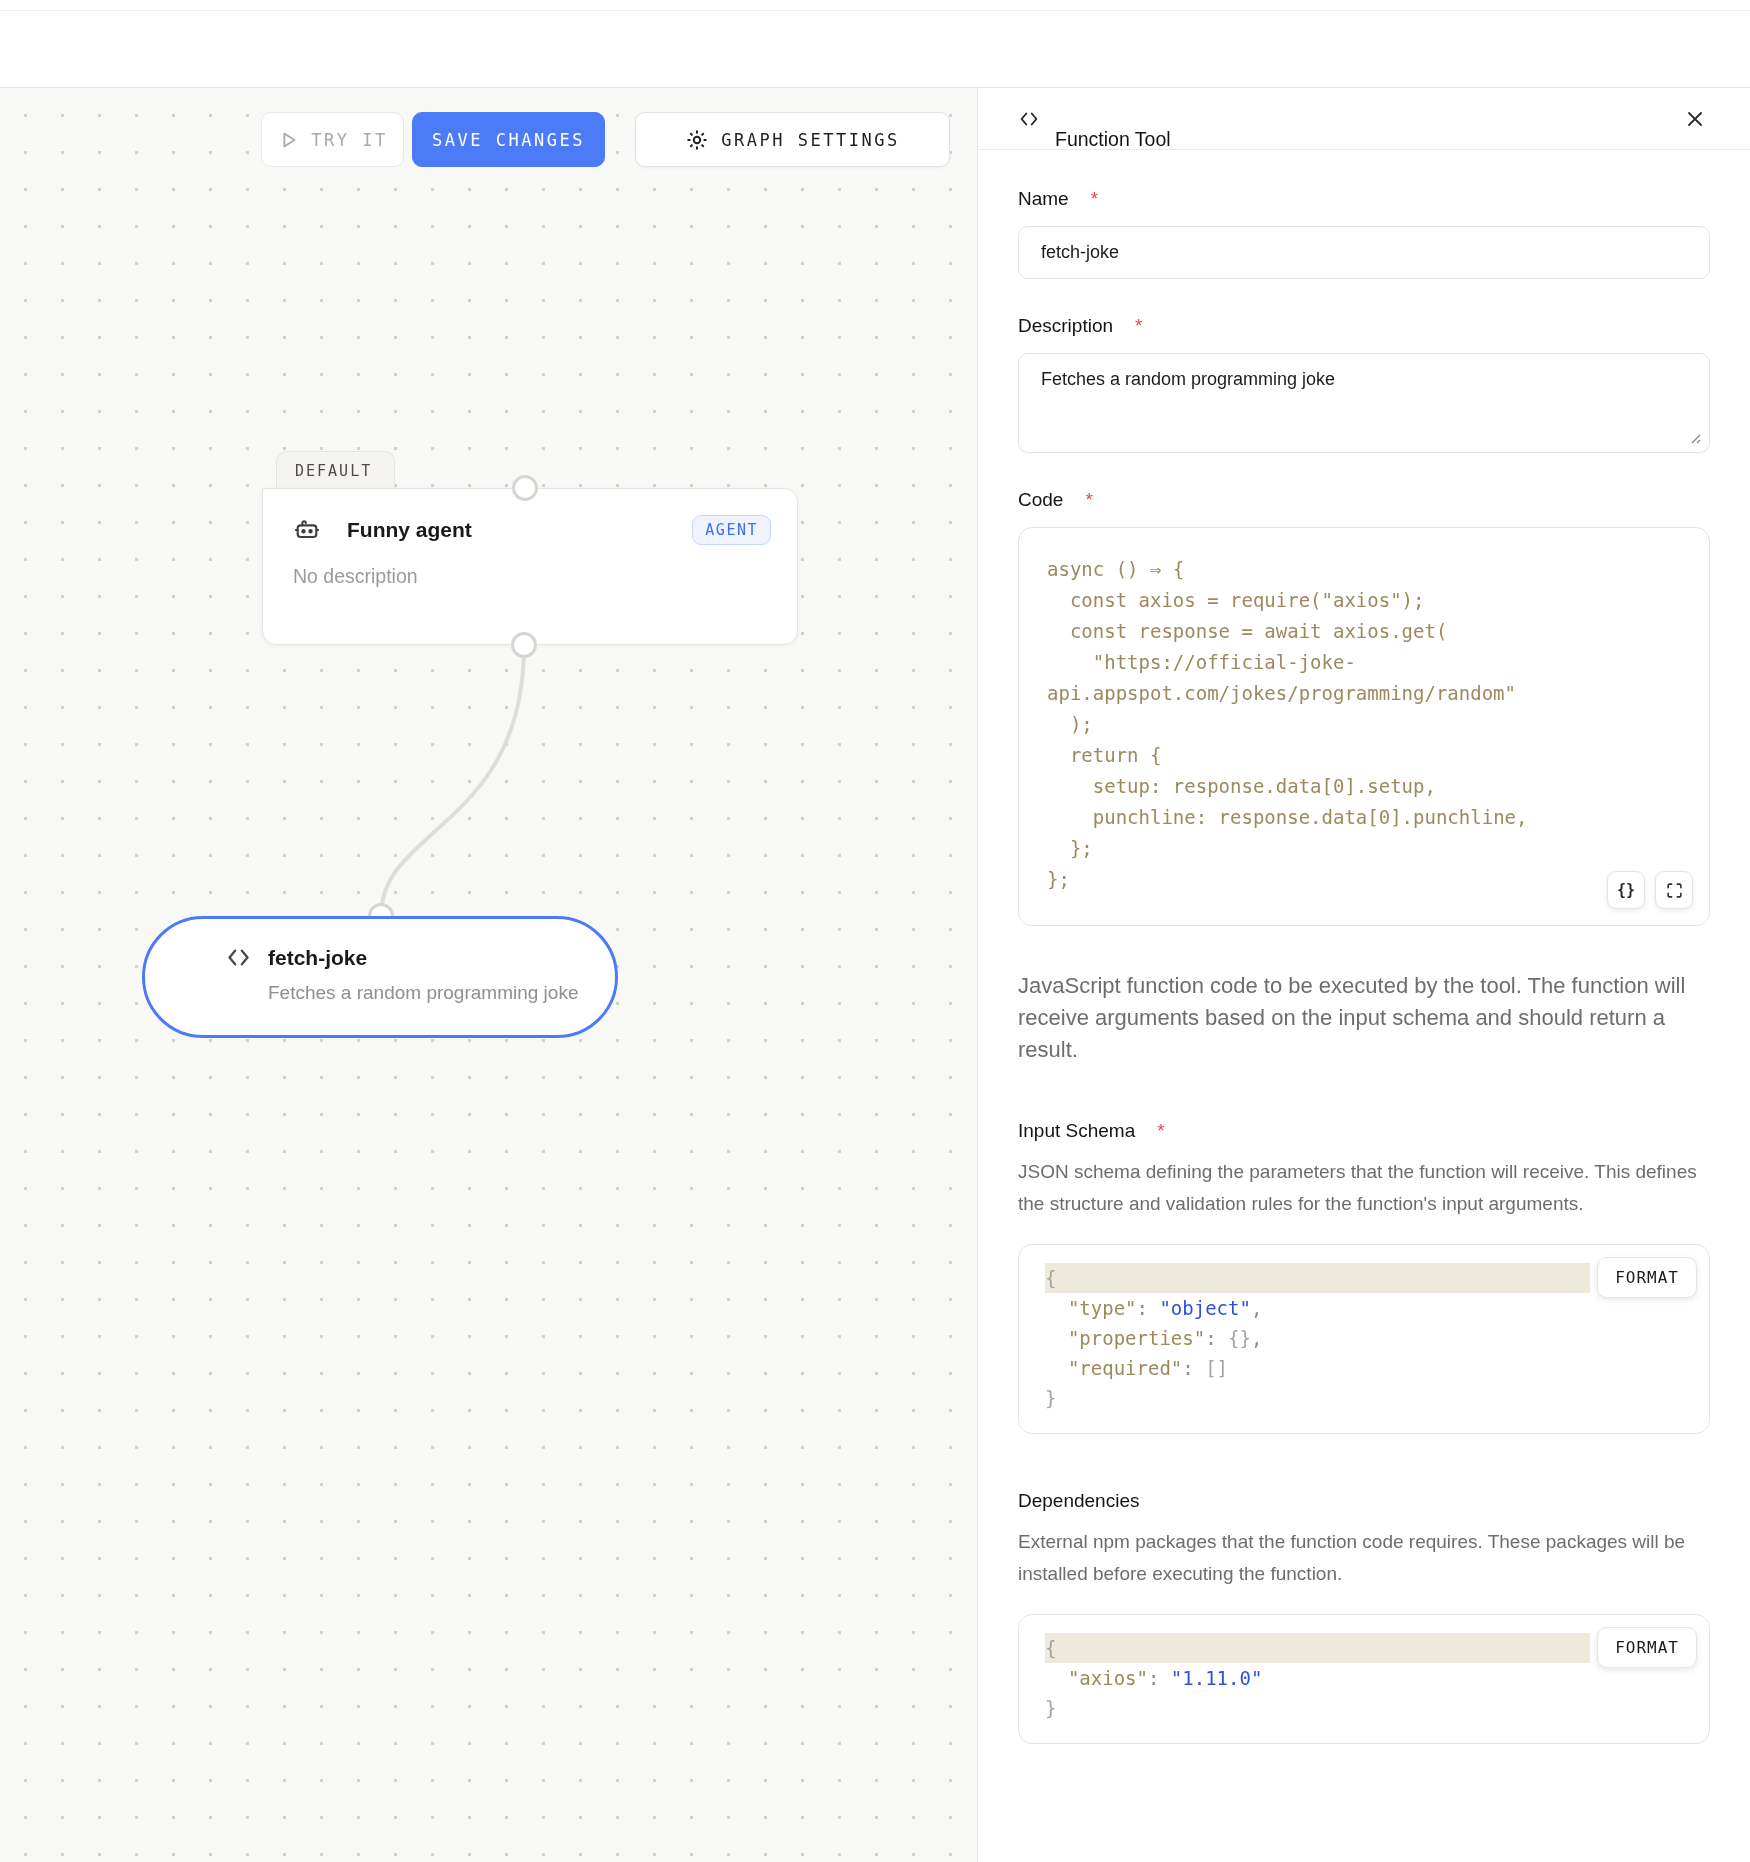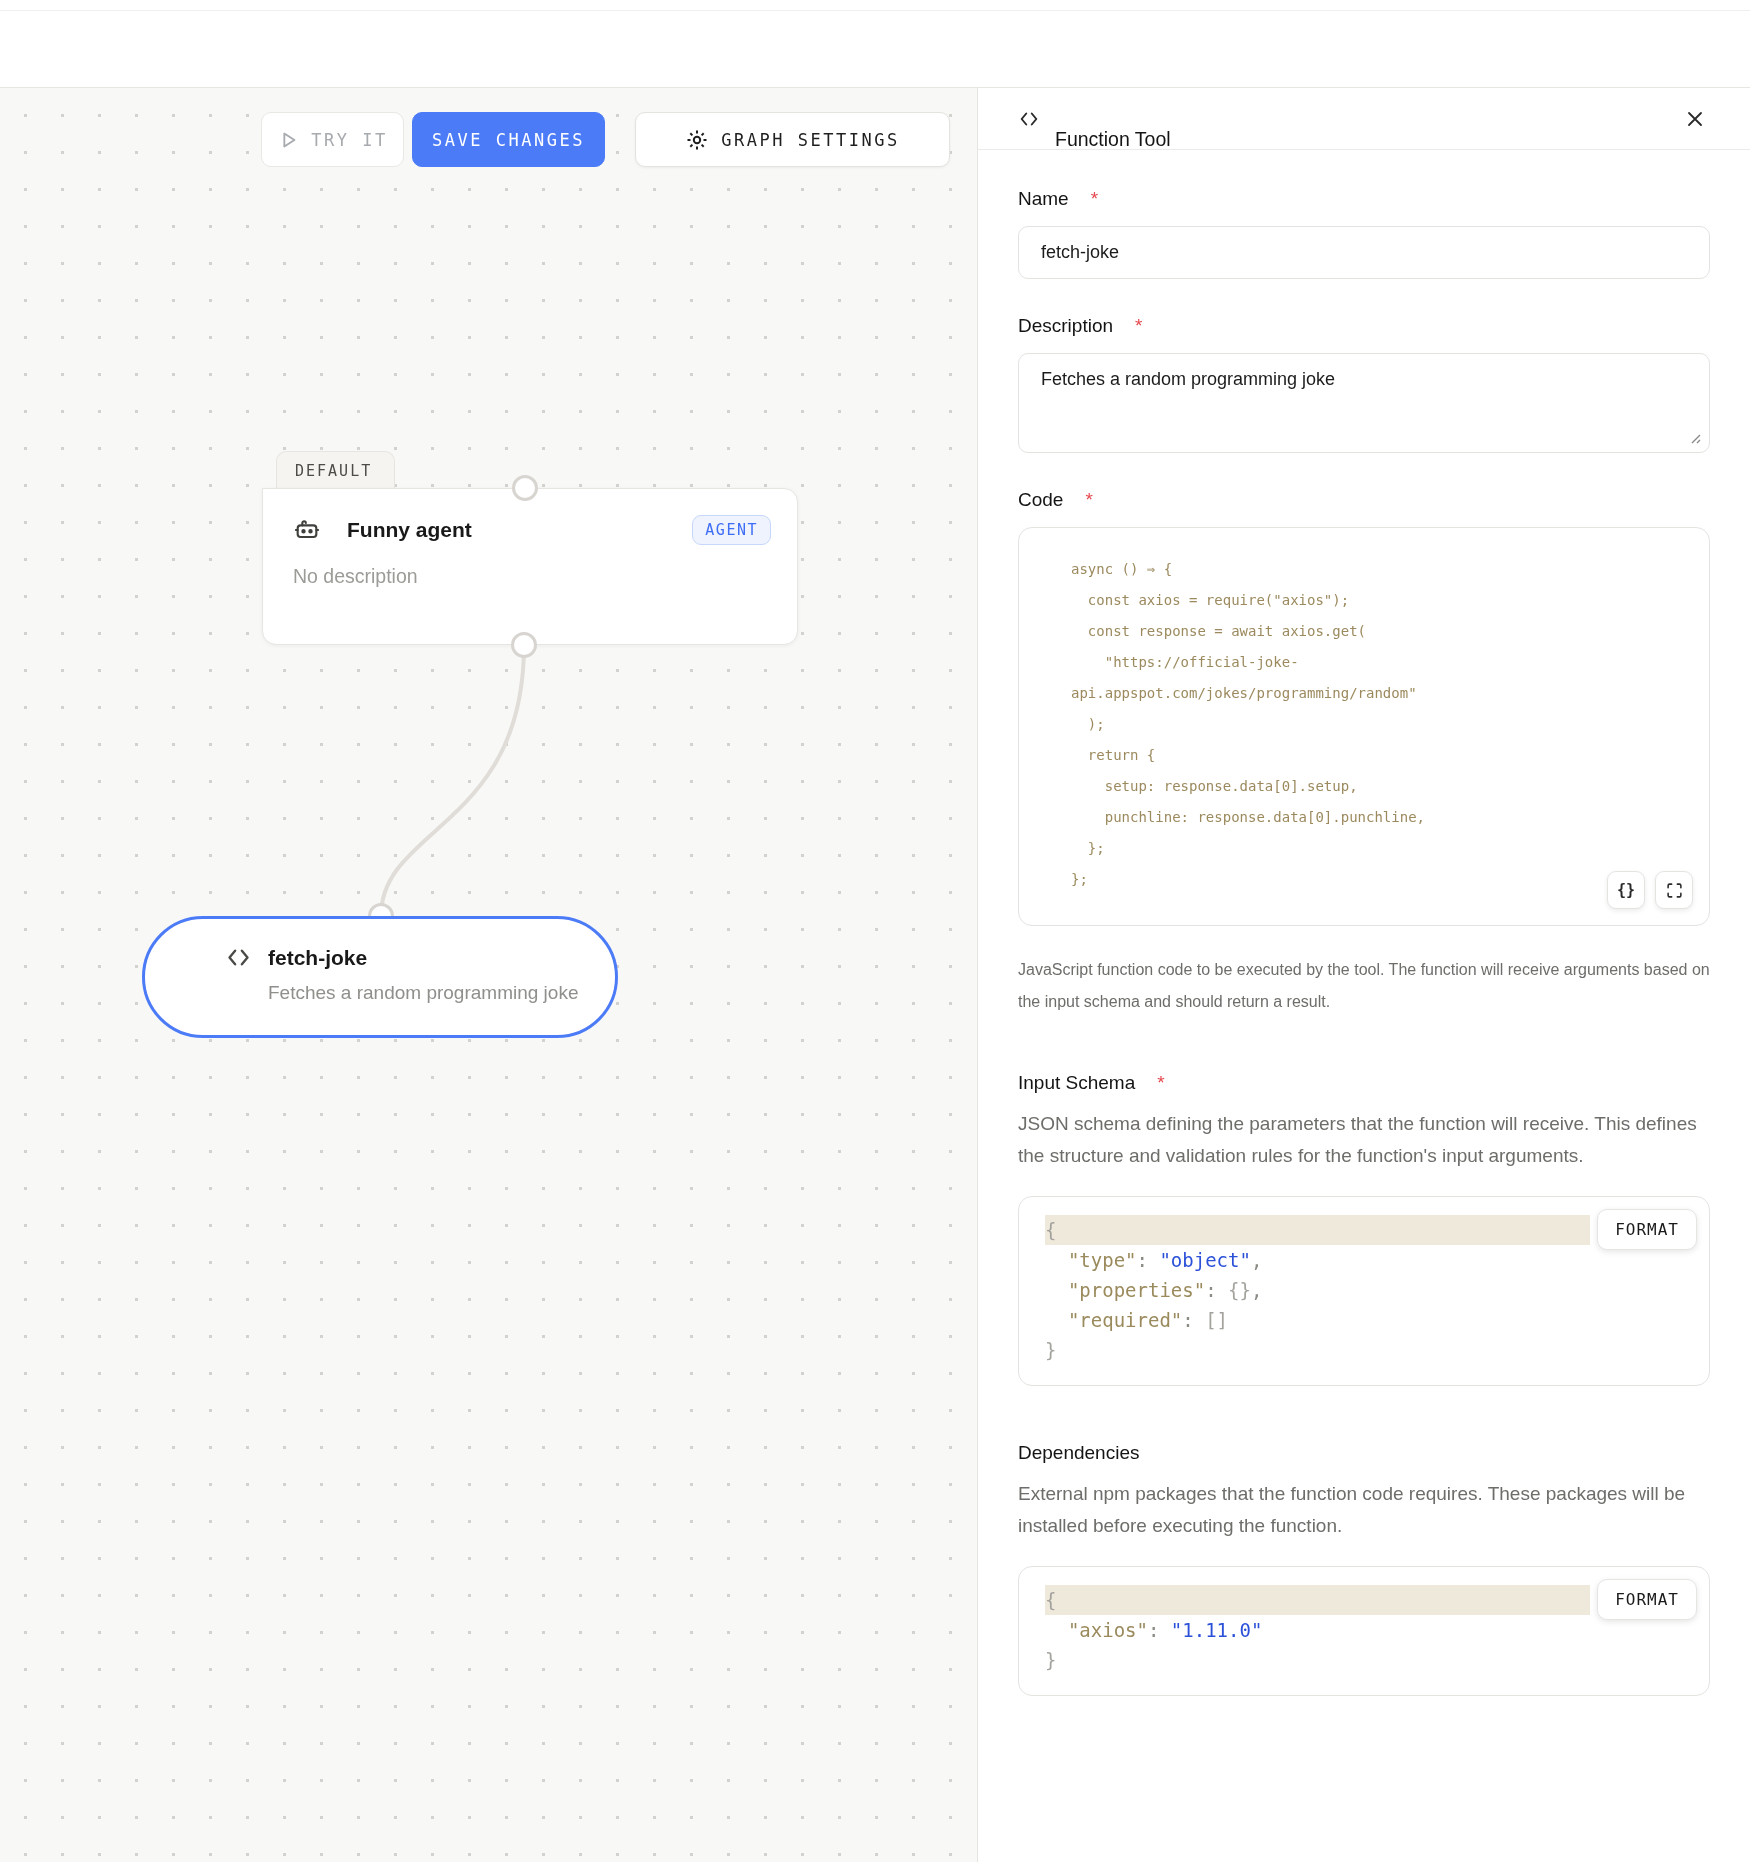--- a/index.html
+++ b/index.html
@@ -78,28 +78,28 @@
     padding:15px 22px; font-size:18px; color:#1c1c1c; resize:none; outline:none;
     font-family:"Liberation Sans", sans-serif; display:block; }
   .resize-corner { position:absolute; right:9px; bottom:9px; }
 
   .gap-36 { margin-top:36px; }
   .gap-54 { margin-top:54px; }
   .gap-56 { margin-top:56px; }
 
   .code-box { position:relative; margin-top:16px; border:1px solid #e5e3e0; border-radius:14px;
     padding:26px 28px 30px 28px; background:#fff; }
-  .code-pre { font-family:"DejaVu Sans Mono", monospace; font-size:14px; line-height:31px;
-    color:#9c8a5e; white-space:pre-wrap;margin-left:24px; }
+  .code-pre { font-family:"DejaVu Sans Mono", monospace; font-size:19px; line-height:31px;
+    color:#9c8a5e; white-space:pre-wrap; }
   .code-actions { position:absolute; right:16px; bottom:16px; display:flex; gap:10px; }
   .icon-btn { width:38px; height:38px; background:#fff; border:1px solid #e6e4e1; border-radius:9px;
     box-shadow:0 2px 5px rgba(0,0,0,.08); display:flex; align-items:center; justify-content:center;
     font-family:"DejaVu Sans Mono", monospace; font-size:15px; font-weight:bold; color:#2b2b2b; cursor:pointer; }
 
-  .help { margin-top:28px; font-size:16px; line-height:32px; color:#6e6d6a; }
+  .help { margin-top:44px; font-size:22px; line-height:32px; color:#6e6d6a; }
   .help-tight { margin-top:14px; font-size:19px; line-height:32px; color:#6e6d6a; }
 
   .json-box { position:relative; margin-top:24px; border:1px solid #e5e3e0; border-radius:14px;
     padding:18px 0 20px 0; background:#fff; }
   .json-line { font-family:"DejaVu Sans Mono", monospace; font-size:19px; line-height:30px;
     white-space:pre; margin:0 26px; }
   .json-line.hl { background:#efe9dc; width:calc(100% - 145px); }
   .tok-key { color:#9a8a5c; }
   .tok-str { color:#2c51d9; }
   .tok-brace { color:#a3a29d; }

